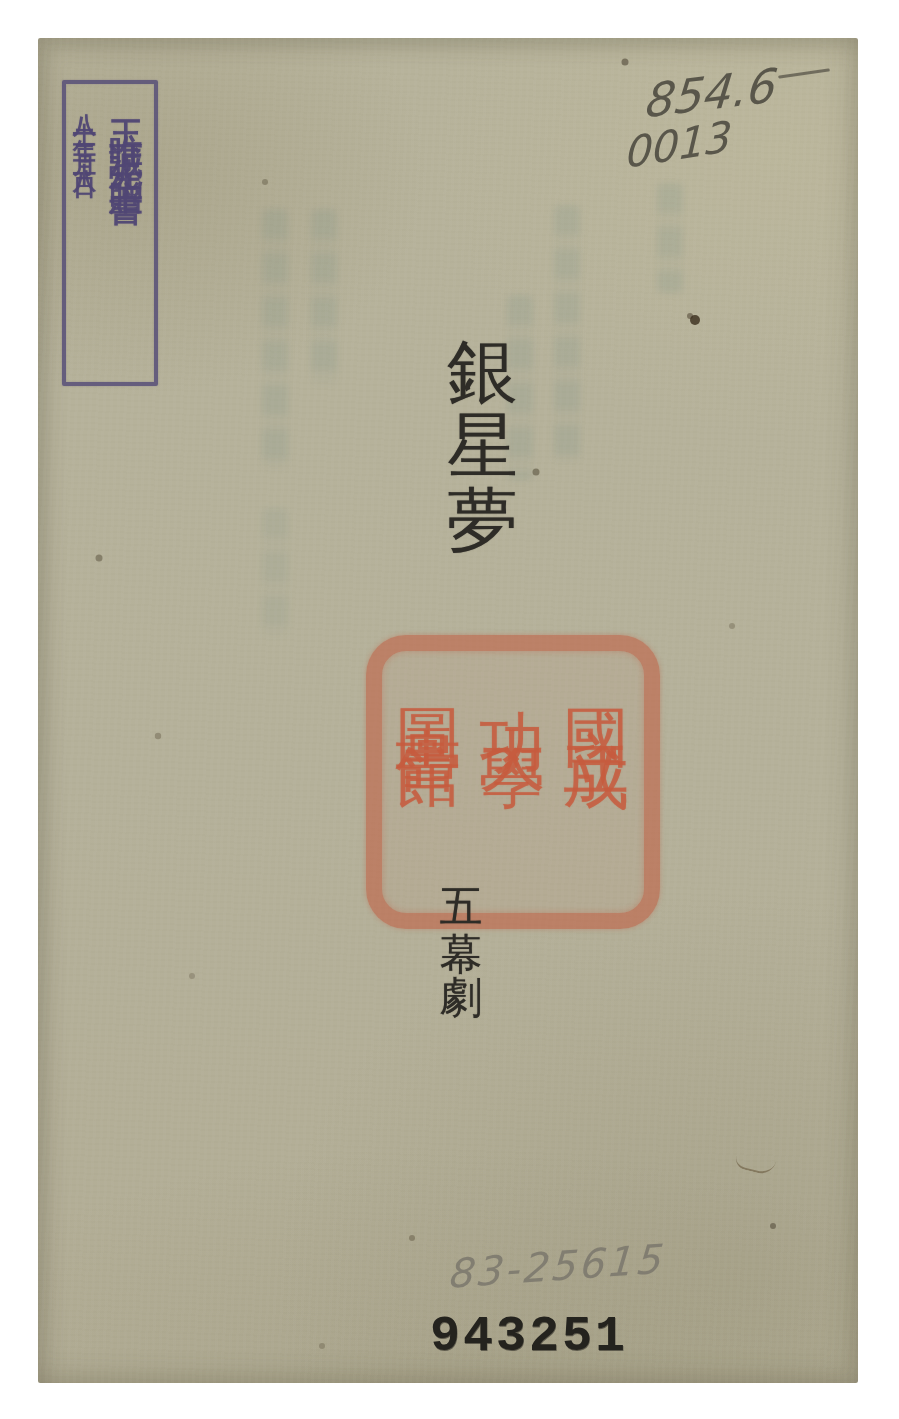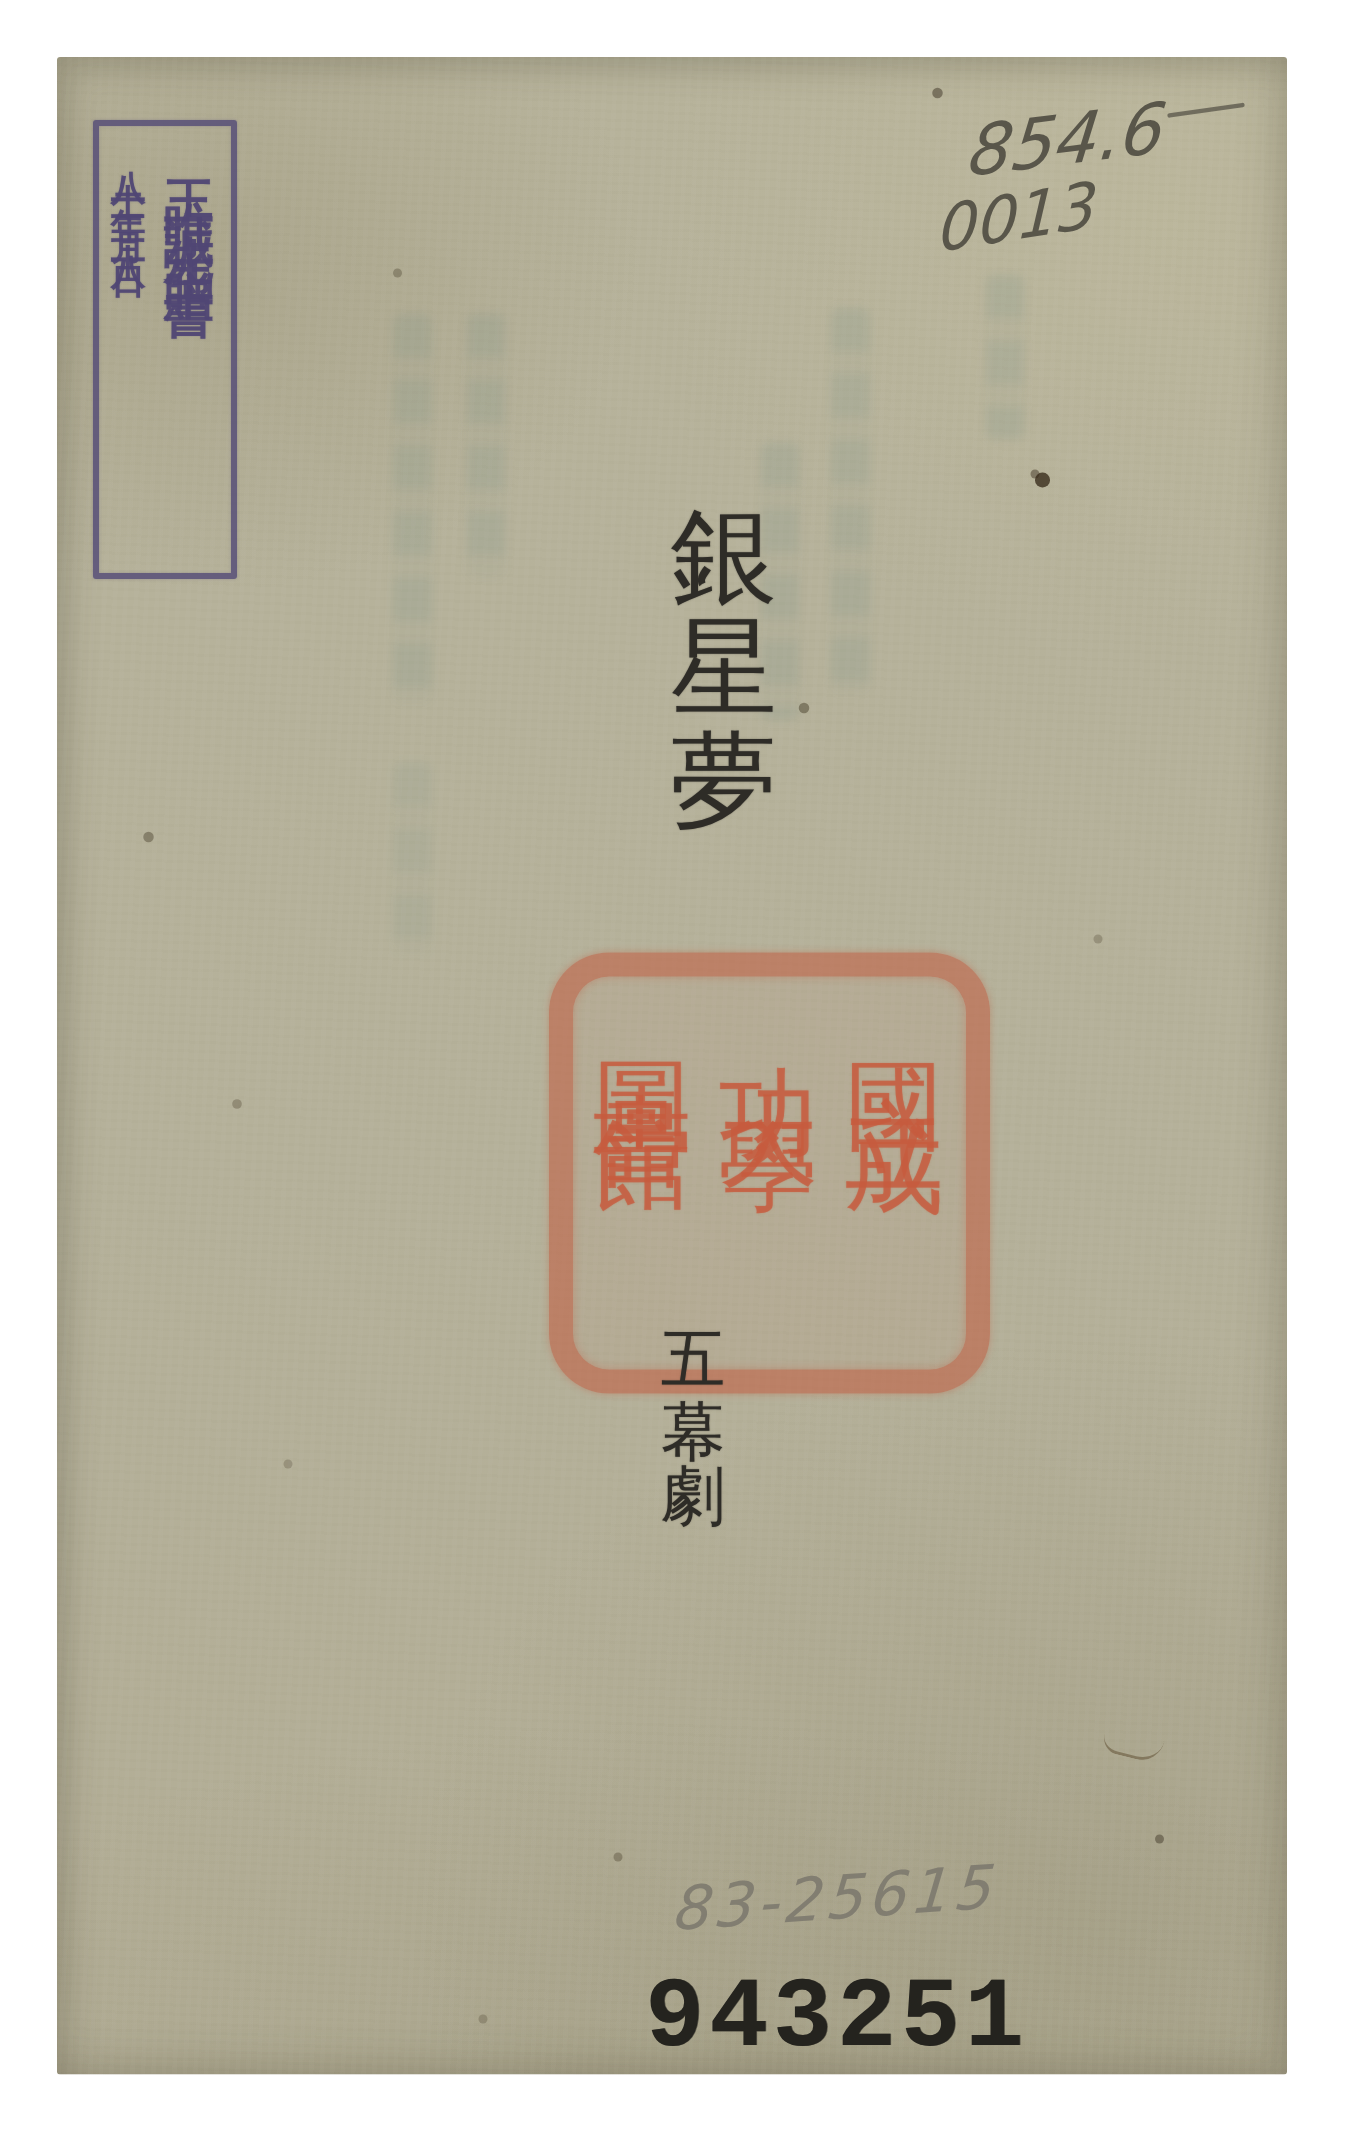--- a/index.html
+++ b/index.html
@@ -99,21 +99,21 @@
   .hand-bottom{
     position:absolute;left:412px;top:1205px;
     font-family:"DejaVu Sans", sans-serif;font-style:italic;
     font-size:40px;letter-spacing:3px;
     color:rgba(122,119,108,0.85);
     transform:rotate(-4deg) skewX(-10deg);
   }
   .accession{
     position:absolute;left:392px;top:1270px;
     font-family:"Liberation Mono", monospace;font-weight:700;
-    font-size:66px;letter-spacing:3px;
+    font-size:50px;letter-spacing:3px;
     color:#24231e;text-shadow:0.5px 0.5px 0 rgba(36,35,30,0.55);
   }
   
   .specks{
     position:absolute;left:0;top:0;width:4px;height:4px;border-radius:50%;
     background:transparent;pointer-events:none;
     box-shadow:
       655px 280px 0 3px rgba(55,42,26,0.78),
       650px 276px 0 1px rgba(55,42,26,0.45),
       496px 432px 0 1.5px rgba(70,60,40,0.48),

